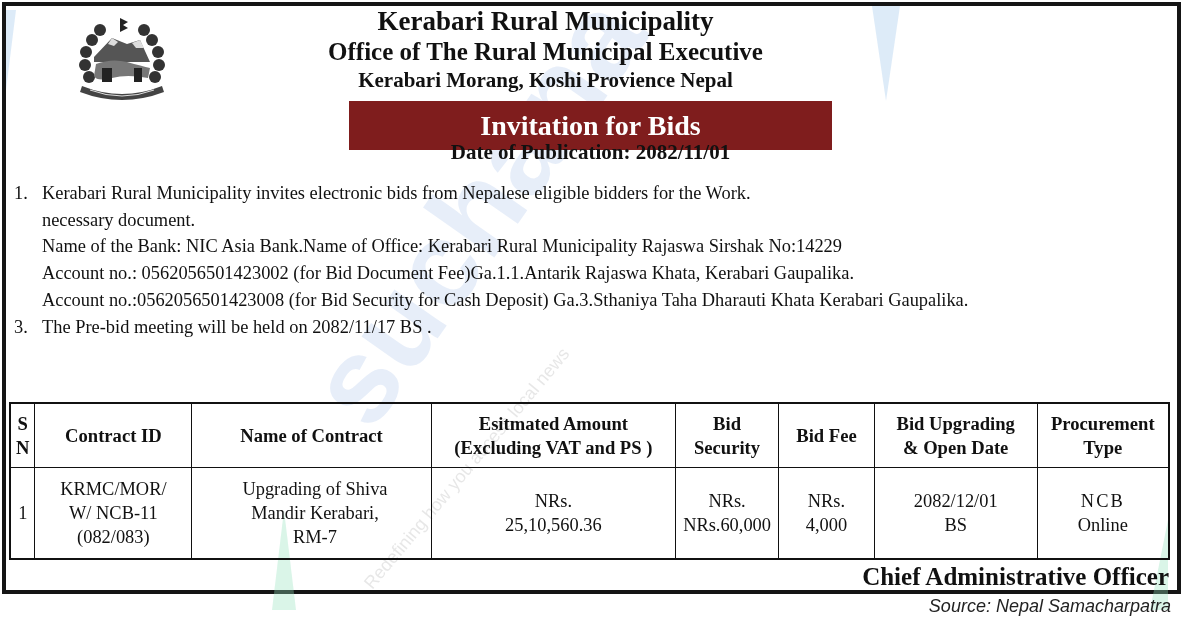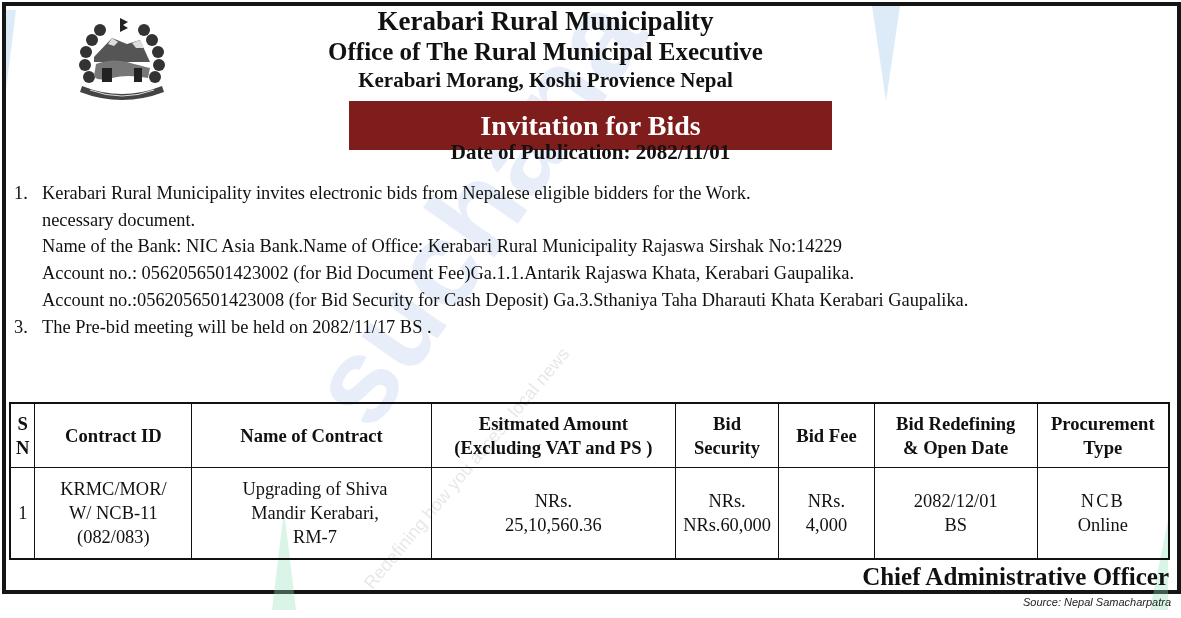--- a/index.html
+++ b/index.html
@@ -168,21 +168,21 @@
       font-size: 25px;
       font-weight: bold;
       margin-left: 16px;
     }
     .source {
       position: absolute;
       right: 10px;
       top: 596px;
       font-family: "Liberation Sans", sans-serif;
       font-style: italic;
-      font-size: 11px;
+      font-size: 18px;
       color: #222;
     }
   </style>
 </head>
 <body>
 
 <div class="frame"></div>
 
 <div class="watermark wm-tri-top"></div>
 <div class="watermark wm-tri-left"></div>
@@ -253,21 +253,21 @@
     <col style="width:132px">
   </colgroup>
   <thead>
     <tr>
       <th><span>S</span><br><span>N</span></th>
       <th>Contract ID</th>
       <th>Name of Contract</th>
       <th><span>Esitmated Amount</span><br><span>(Excluding VAT and PS )</span></th>
       <th><span>Bid</span><br><span>Security</span></th>
       <th>Bid Fee</th>
-      <th><span>Bid Redefining</span><br><span>&amp; Open Date</span></th>
+      <th><span>Bid Upgrading</span><br><span>&amp; Open Date</span></th>
       <th><span>Procurement</span><br><span>Type</span></th>
     </tr>
   </thead>
   <tbody>
     <tr>
       <td class="left">1</td>
       <td>
         <span>KRMC/MOR/</span><br>
         <span>W/ NCB-11</span><br>
         <span>(082/083)</span>

